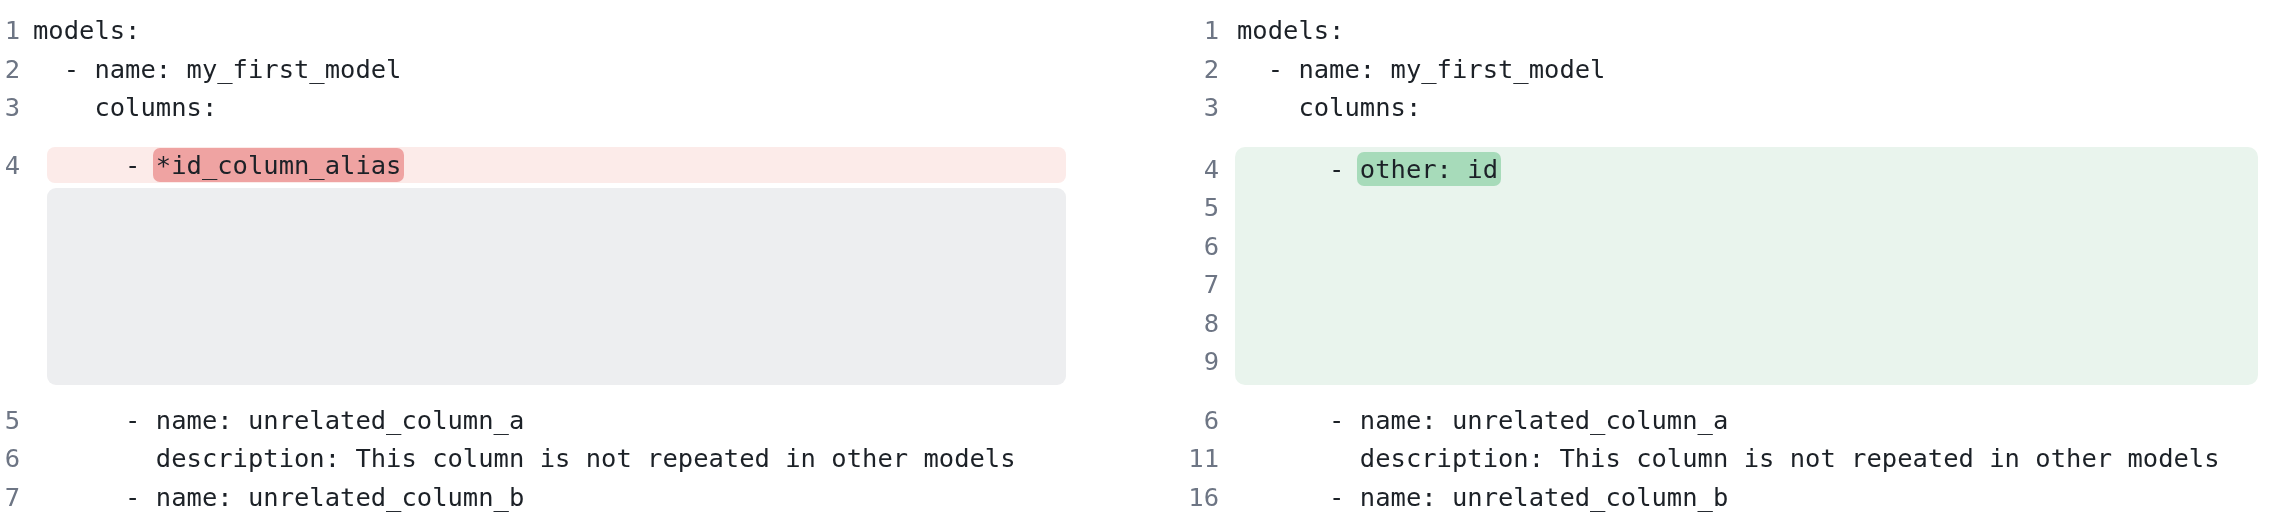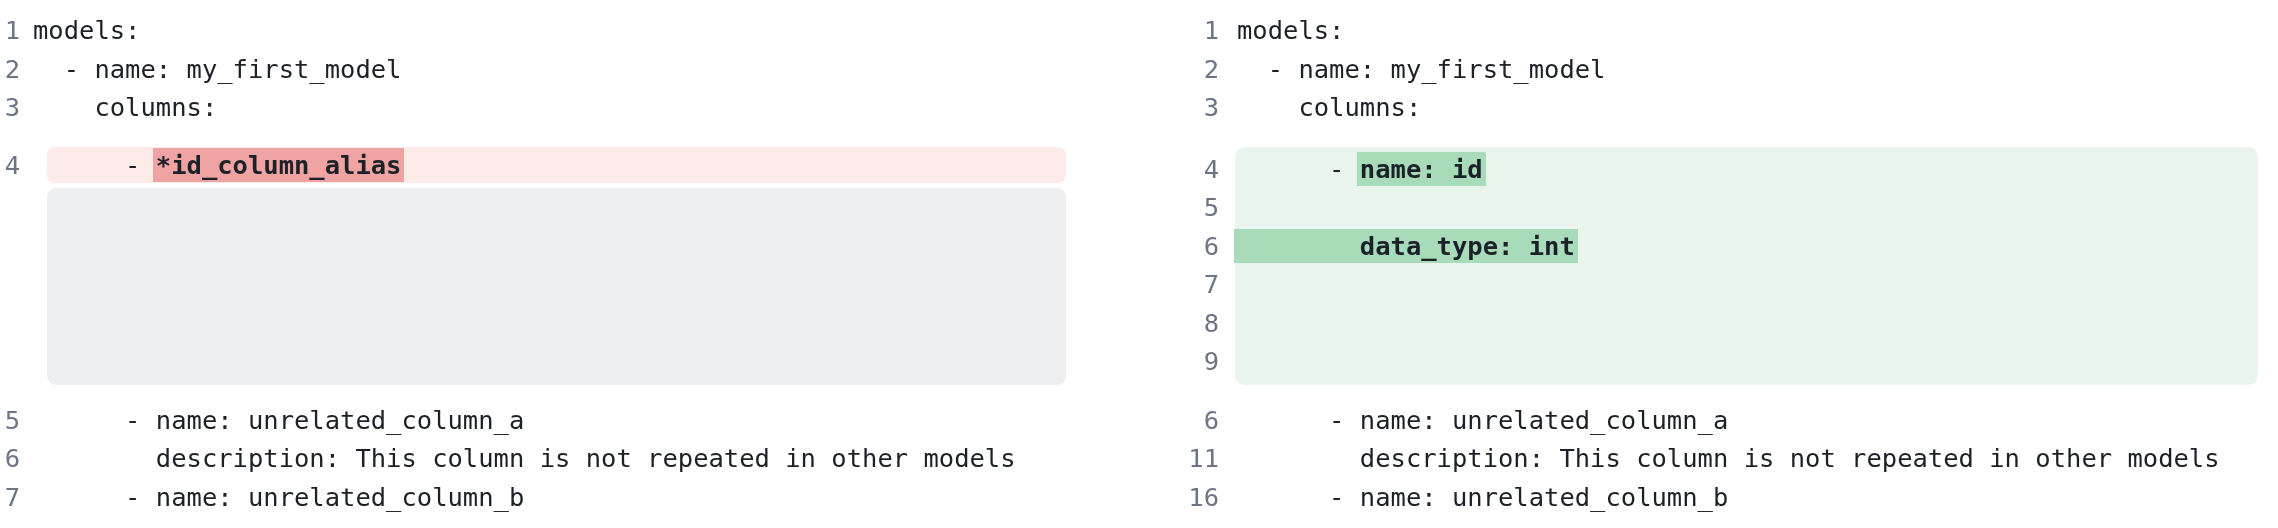--- a/index.html
+++ b/index.html
@@ -82,25 +82,24 @@
     content:'';
     position:absolute;
     left:96px;right:20px;top:0;bottom:0;
     background:var(--added-row-bg);
     border-radius:10px;
   }
 
   .context-bottom{margin-top:16px;}
 
   .tok{
-    border-radius:0;
+    border-radius:7px;
     padding:2px 3px;
     margin:0 -3px;
     white-space:pre;
-    font-weight:bold;
   }
   .tok:empty{display:none;}
   .tok-del{background:var(--removed-token-bg);}
   .tok-add{background:var(--added-token-bg);}
 </style>
 </head>
 <body>
 
 <div class="diff-view">
 
@@ -155,28 +154,27 @@
       <span class="code">  - name: my_first_model</span>
     </div>
     <div class="line">
       <span class="num">3</span>
       <span class="code">    columns:</span>
     </div>
 
     <div class="added-wrap">
       <div class="line">
         <span class="num">4</span>
-        <span class="code"><span>      - </span><span class="tok tok-add">name: id</span></span>
+        <span class="code"><span>      - </span><span class="tok tok-add">other: id</span></span>
       </div>
       <div class="line">
         <span class="num">5</span>
       </div>
       <div class="line">
         <span class="num">6</span>
-        <span class="code"><span></span><span class="tok tok-add">        data_type: int</span></span>
       </div>
       <div class="line">
         <span class="num">7</span>
       </div>
       <div class="line">
         <span class="num">8</span>
       </div>
       <div class="line">
         <span class="num">9</span>
       </div>

